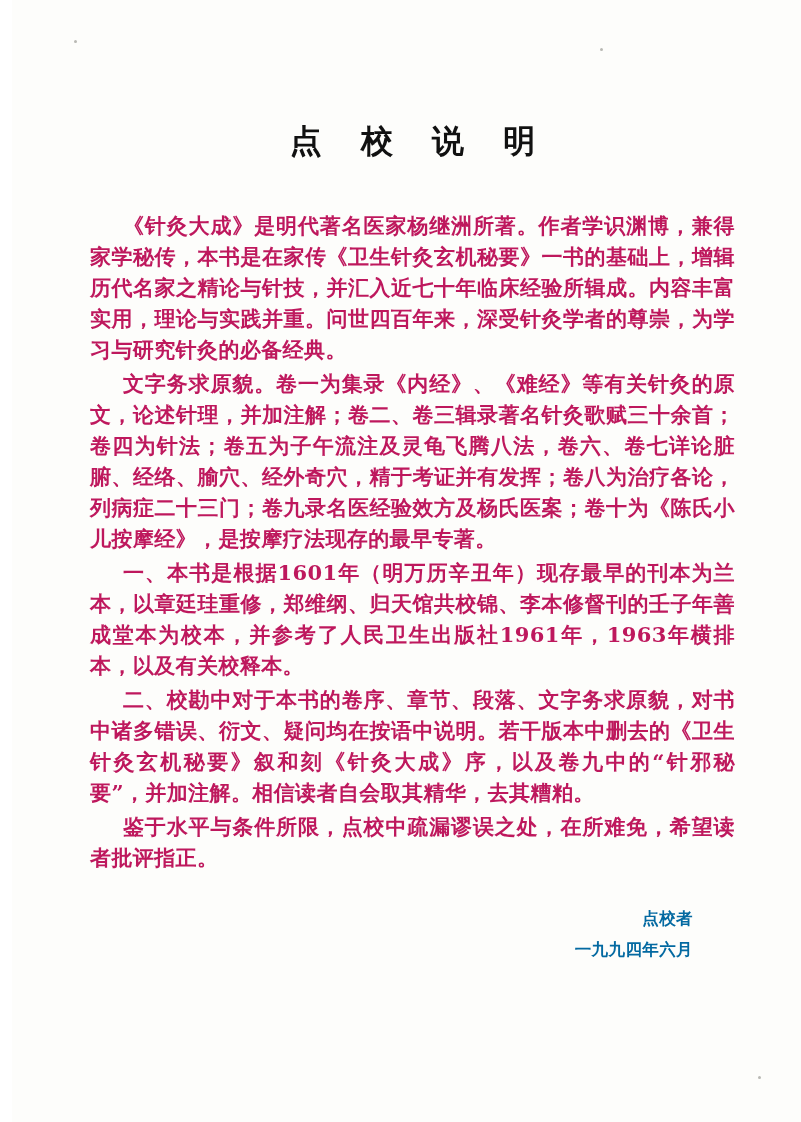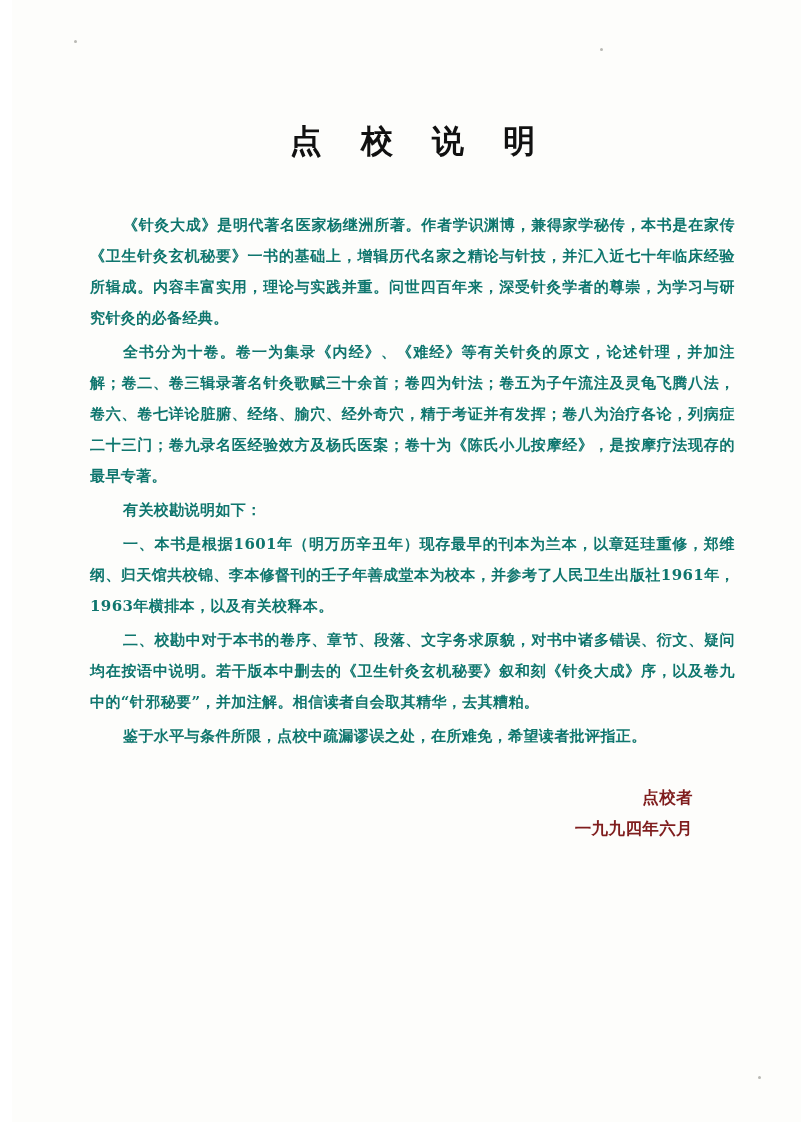--- a/index.html
+++ b/index.html
@@ -44,39 +44,39 @@
     font-weight: bold;
     font-size: 32px;
     letter-spacing: 14px;
     color: #111111;
     margin: 0 0 46px 0;
     text-indent: 14px;
   }
 
   .para {
     font-family: "DejaVu Serif", serif;
-    font-size: 15px;
+    font-size: 21px;
     line-height: 31px;
-    color: #0f766e;
+    color: #be185d;
     text-align: justify;
     text-justify: inter-ideograph;
     margin: 0 0 3px 0;
     letter-spacing: 0.4px;
     font-weight: bold;
   }
   .para.indent {
     text-indent: 33px;
   }
 
   .signature {
     margin-top: 30px;
     font-family: "DejaVu Serif", serif;
     font-size: 16.5px;
     font-weight: bold;
-    color: #7f1d1d;
+    color: #0369a1;
     text-align: right;
     line-height: 31px;
     letter-spacing: 0.4px;
     padding-right: 42px;
   }
   .sig-line {
     display: block;
   }
   .sig-line.date {
     padding-right: 0px;
@@ -90,22 +90,21 @@
 
   <div class="speck s1"></div>
   <div class="speck s2"></div>
   <div class="speck s3"></div>
 
   <div class="content">
 
     <h1 class="doc-title">点 校 说 明</h1>
 
     <p class="para indent">《针灸大成》是明代著名医家杨继洲所著。作者学识渊博，兼得家学秘传，本书是在家传《卫生针灸玄机秘要》一书的基础上，增辑历代名家之精论与针技，并汇入近七十年临床经验所辑成。内容丰富实用，理论与实践并重。问世四百年来，深受针灸学者的尊崇，为学习与研究针灸的必备经典。</p>
-    <p class="para indent">全书分为十卷。卷一为集录《内经》、《难经》等有关针灸的原文，论述针理，并加注解；卷二、卷三辑录著名针灸歌赋三十余首；卷四为针法；卷五为子午流注及灵龟飞腾八法，卷六、卷七详论脏腑、经络、腧穴、经外奇穴，精于考证并有发挥；卷八为治疗各论，列病症二十三门；卷九录名医经验效方及杨氏医案；卷十为《陈氏小儿按摩经》，是按摩疗法现存的最早专著。</p>
-    <p class="para indent">有关校勘说明如下：</p>
+    <p class="para indent">文字务求原貌。卷一为集录《内经》、《难经》等有关针灸的原文，论述针理，并加注解；卷二、卷三辑录著名针灸歌赋三十余首；卷四为针法；卷五为子午流注及灵龟飞腾八法，卷六、卷七详论脏腑、经络、腧穴、经外奇穴，精于考证并有发挥；卷八为治疗各论，列病症二十三门；卷九录名医经验效方及杨氏医案；卷十为《陈氏小儿按摩经》，是按摩疗法现存的最早专著。</p>
     <p class="para indent">一、本书是根据1601年（明万历辛丑年）现存最早的刊本为兰本，以章廷珪重修，郑维纲、归天馆共校锦、李本修督刊的壬子年善成堂本为校本，并参考了人民卫生出版社1961年，1963年横排本，以及有关校释本。</p>
     <p class="para indent">二、校勘中对于本书的卷序、章节、段落、文字务求原貌，对书中诸多错误、衍文、疑问均在按语中说明。若干版本中删去的《卫生针灸玄机秘要》叙和刻《针灸大成》序，以及卷九中的“针邪秘要”，并加注解。相信读者自会取其精华，去其糟粕。</p>
     <p class="para indent">鉴于水平与条件所限，点校中疏漏谬误之处，在所难免，希望读者批评指正。</p>
 
     <div class="signature">
       <span class="sig-line">点校者</span>
       <span class="sig-line date">一九九四年六月</span>
     </div>
 
   </div>

